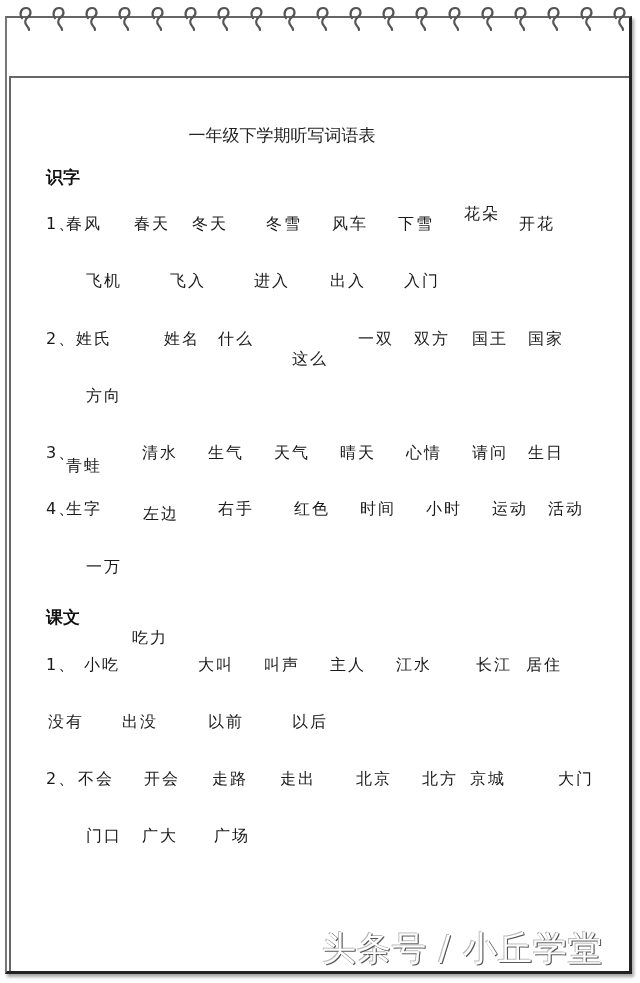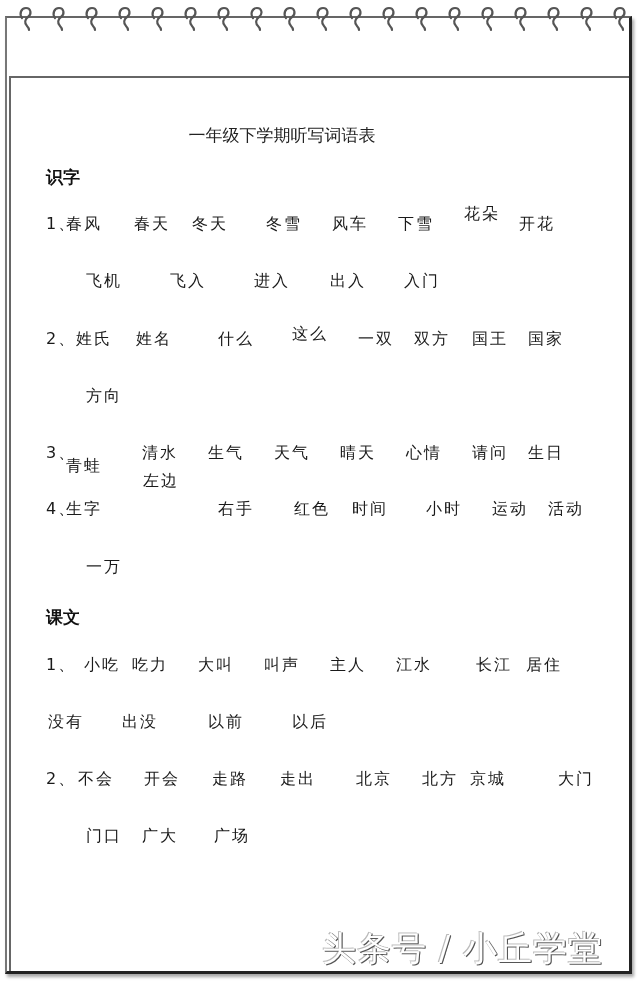--- a/index.html
+++ b/index.html
@@ -126,23 +126,23 @@
   <span class="word" style="left:86px;top:271px">飞机</span>
   <span class="word" style="left:170px;top:271px">飞入</span>
   <span class="word" style="left:254px;top:271px">进入</span>
   <span class="word" style="left:330px;top:271px">出入</span>
   <span class="word" style="left:404px;top:271px">入门</span>
 </div>
 
 <div>
   <span class="word" style="left:46px;top:329px">2、</span>
   <span class="word" style="left:76px;top:329px">姓氏</span>
-  <span class="word" style="left:136px;top:329px">姓名</span>
+  <span class="word" style="left:164px;top:329px">姓名</span>
   <span class="word" style="left:218px;top:329px">什么</span>
-  <span class="word" style="left:292px;top:324px">这么</span>
+  <span class="word" style="left:292px;top:349px">这么</span>
   <span class="word" style="left:358px;top:329px">一双</span>
   <span class="word" style="left:414px;top:329px">双方</span>
   <span class="word" style="left:472px;top:329px">国王</span>
   <span class="word" style="left:528px;top:329px">国家</span>
 </div>
 <div>
   <span class="word" style="left:86px;top:386px">方向</span>
 </div>
 
 <div>
@@ -153,38 +153,38 @@
   <span class="word" style="left:274px;top:443px">天气</span>
   <span class="word" style="left:340px;top:443px">晴天</span>
   <span class="word" style="left:406px;top:443px">心情</span>
   <span class="word" style="left:472px;top:443px">请问</span>
   <span class="word" style="left:528px;top:443px">生日</span>
 </div>
 
 <div>
   <span class="word" style="left:46px;top:499px">4、</span>
   <span class="word" style="left:66px;top:499px">生字</span>
-  <span class="word" style="left:143px;top:471px">左边</span>
+  <span class="word" style="left:143px;top:504px">左边</span>
   <span class="word" style="left:218px;top:499px">右手</span>
   <span class="word" style="left:294px;top:499px">红色</span>
-  <span class="word" style="left:352px;top:499px">时间</span>
+  <span class="word" style="left:360px;top:499px">时间</span>
   <span class="word" style="left:426px;top:499px">小时</span>
   <span class="word" style="left:492px;top:499px">运动</span>
   <span class="word" style="left:548px;top:499px">活动</span>
 </div>
 <div>
   <span class="word" style="left:86px;top:557px">一万</span>
 </div>
 
 <div class="section-heading" style="top:606px">课文</div>
 
 <div>
   <span class="word" style="left:46px;top:655px">1、</span>
   <span class="word" style="left:84px;top:655px">小吃</span>
-  <span class="word" style="left:132px;top:655px">吃力</span>
+  <span class="word" style="left:132px;top:628px">吃力</span>
   <span class="word" style="left:198px;top:655px">大叫</span>
   <span class="word" style="left:264px;top:655px">叫声</span>
   <span class="word" style="left:330px;top:655px">主人</span>
   <span class="word" style="left:396px;top:655px">江水</span>
   <span class="word" style="left:476px;top:655px">长江</span>
   <span class="word" style="left:526px;top:655px">居住</span>
 </div>
 <div>
   <span class="word" style="left:48px;top:712px">没有</span>
   <span class="word" style="left:122px;top:712px">出没</span>

